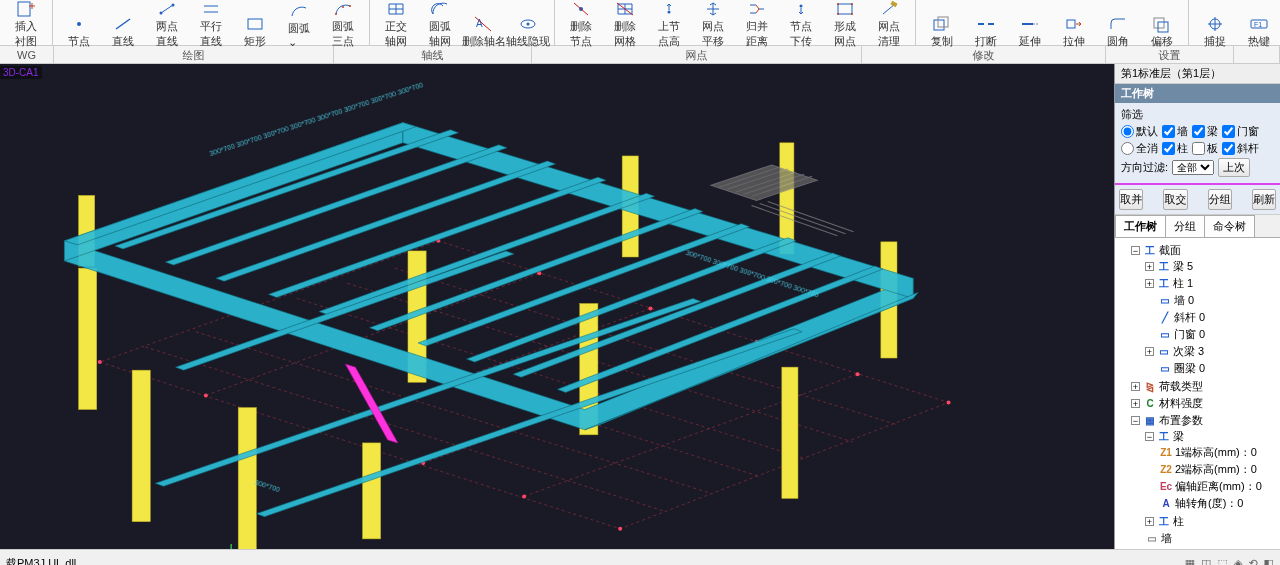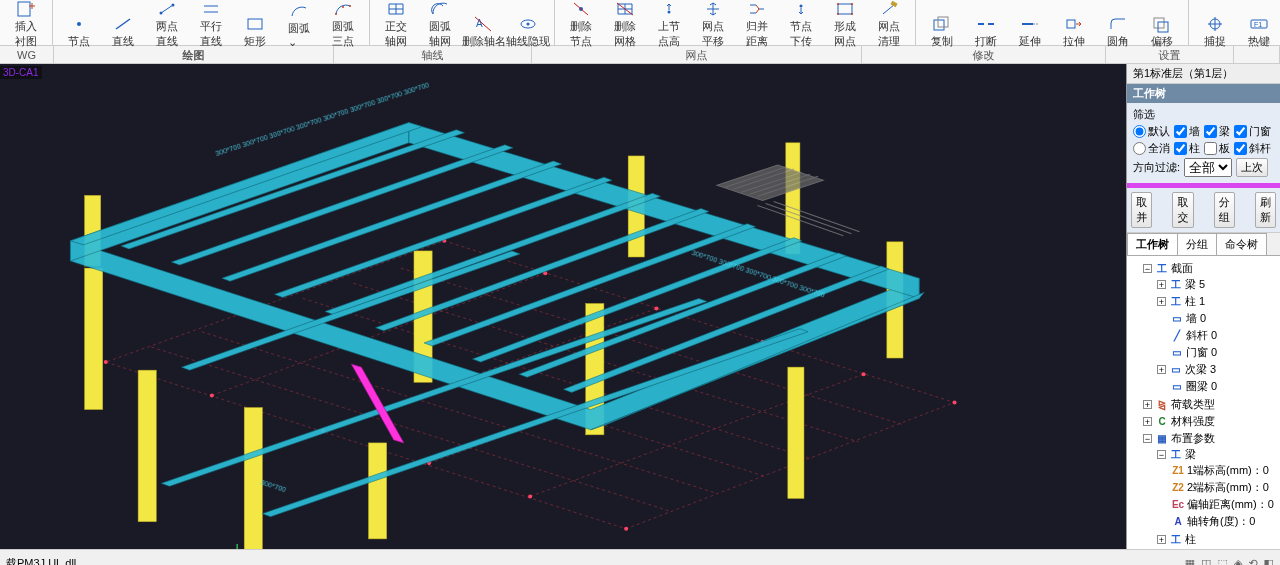--- a/index.html
+++ b/index.html
@@ -76,42 +76,42 @@
     font-size: 10px;
     background: rgba(0,0,0,0.4);
     padding: 1px 3px;
   }
   .viewport svg {
     width: 100%; height: 100%;
   }
 
   
   .rpanel {
-    width: 154px;
+    width: 166px;
     background: #f0f0f0;
     border-left: 1px solid #999;
     display: flex;
     flex-direction: column;
     font-size: 11px;
   }
   .rpanel-layer {
     background: #eee;
     padding: 2px 6px;
     border-bottom: 1px solid #ccc;
   }
   .rpanel-title {
     background: #6f8aa5;
     color: #fff;
     padding: 2px 6px;
     font-weight: bold;
   }
   .filter-section {
     background: #e5ecf5;
     padding: 4px 6px;
-    border-bottom: 5px solid #d946ef;
+    border-bottom: 2px solid #d946ef;
   }
   .filter-row {
     display: flex;
     align-items: center;
     gap: 4px;
     margin: 2px 0;
   }
   .filter-row label { display: flex; align-items: center; gap: 2px; }
   .btnrow {
     display: flex;
@@ -181,21 +181,21 @@
     border-top: 1px solid #ccc;
     font-size: 11px;
     padding: 1px 6px;
     display: flex;
     align-items: center;
     justify-content: space-between;
   }
   .statusbar .sicons {
     display: flex; gap: 6px; color: #666;
   }
-  select.dir { font-size: 13px; }
+  select.dir { font-size: 10px; }
   input[type=radio], input[type=checkbox] { margin: 0; }
 </style>
 </head>
 <body>
 
 <div class="ribbon" id="ribbon">
     <div class="ribbon-group">
       <div class="ribbon-btn">
         <div class="icon">
           <svg width="22" height="18" viewBox="0 0 22 18">
@@ -455,21 +455,21 @@
             <rect x="3" y="5" width="16" height="8" rx="1" fill="none" stroke="#2060c0"></rect>
             <text x="6" y="12" font-size="7" fill="#2060c0">F1</text>
           </svg>
         </div>
         <div class="lbl">热键</div>
       </div>
     </div>
   </div>
 <div class="group-labels" id="group-labels">
     <div class="group-label" style="width: 54px;">WG</div>
-    <div class="group-label" style="width: 280px; font-weight: bold;">绘图</div>
+    <div class="group-label" style="width: 280px;">绘图</div>
     <div class="group-label" style="width: 198px;">轴线</div>
     <div class="group-label" style="width: 330px;">网点</div>
     <div class="group-label" style="width: 244px;">修改</div>
     <div class="group-label" style="width: 128px;">设置</div>
     <div class="group-label" style="width: 46px;"></div>
   </div>
 
 <div class="main">
 
   <div class="viewport">

